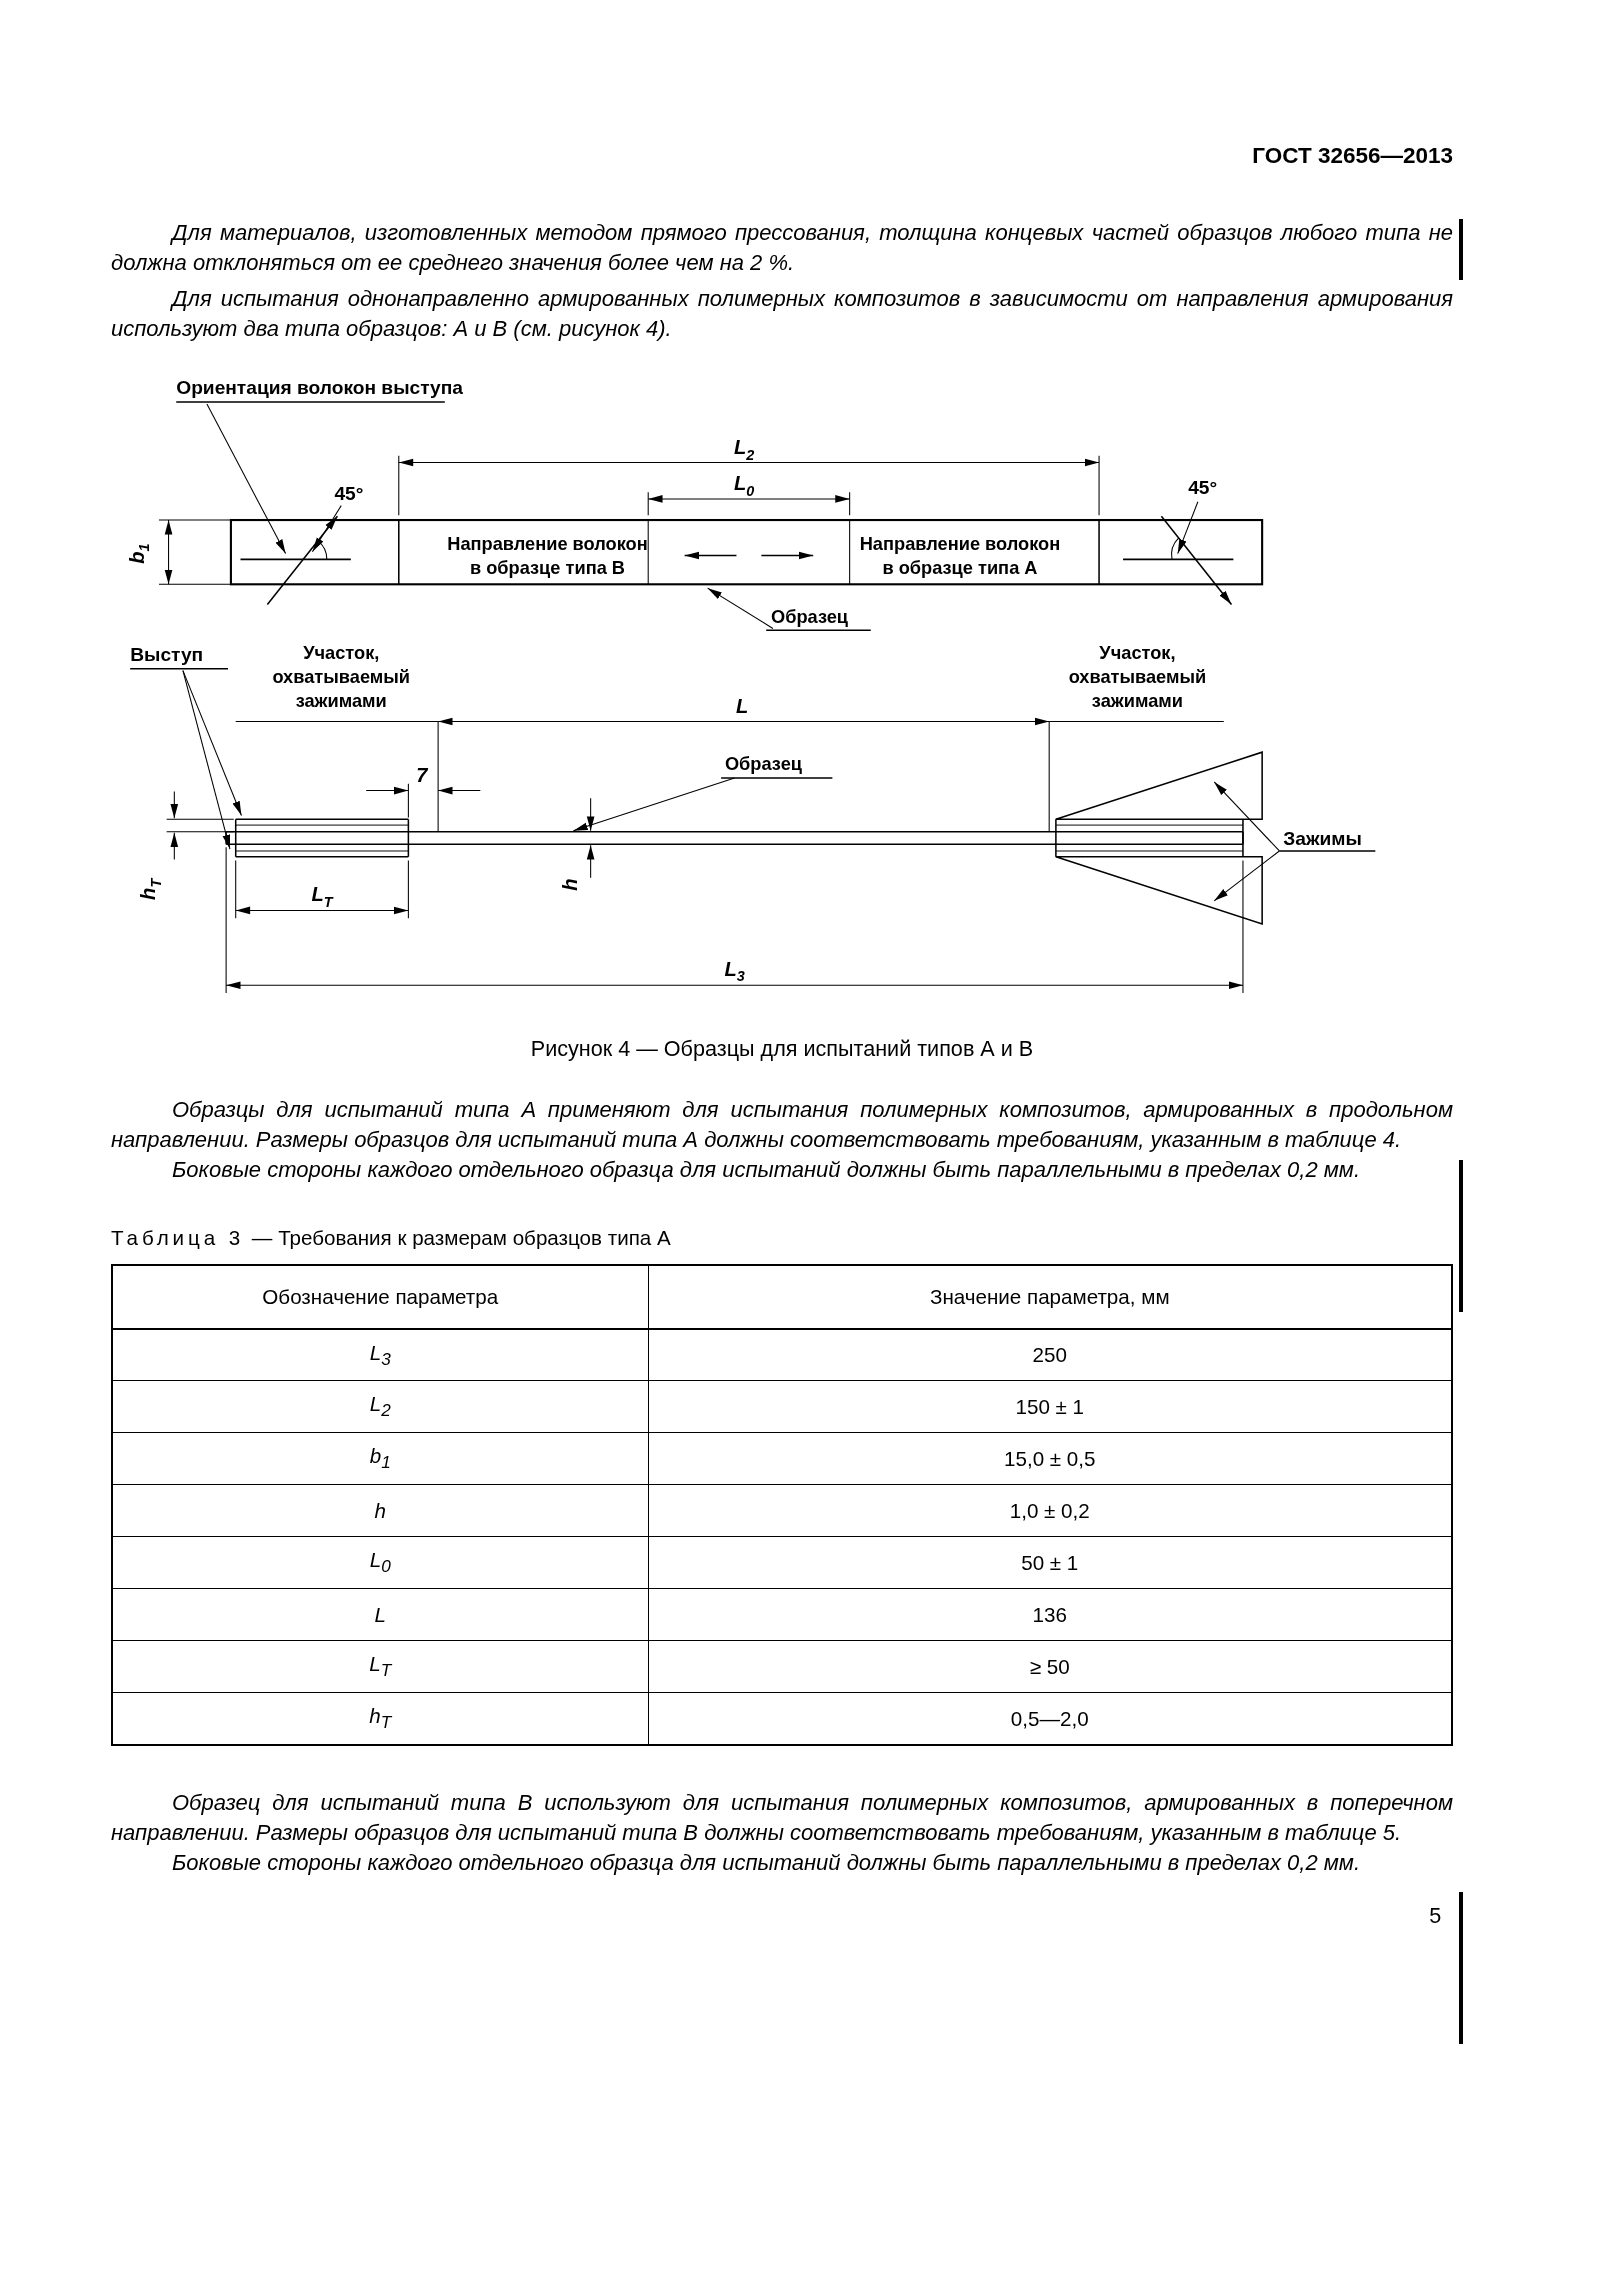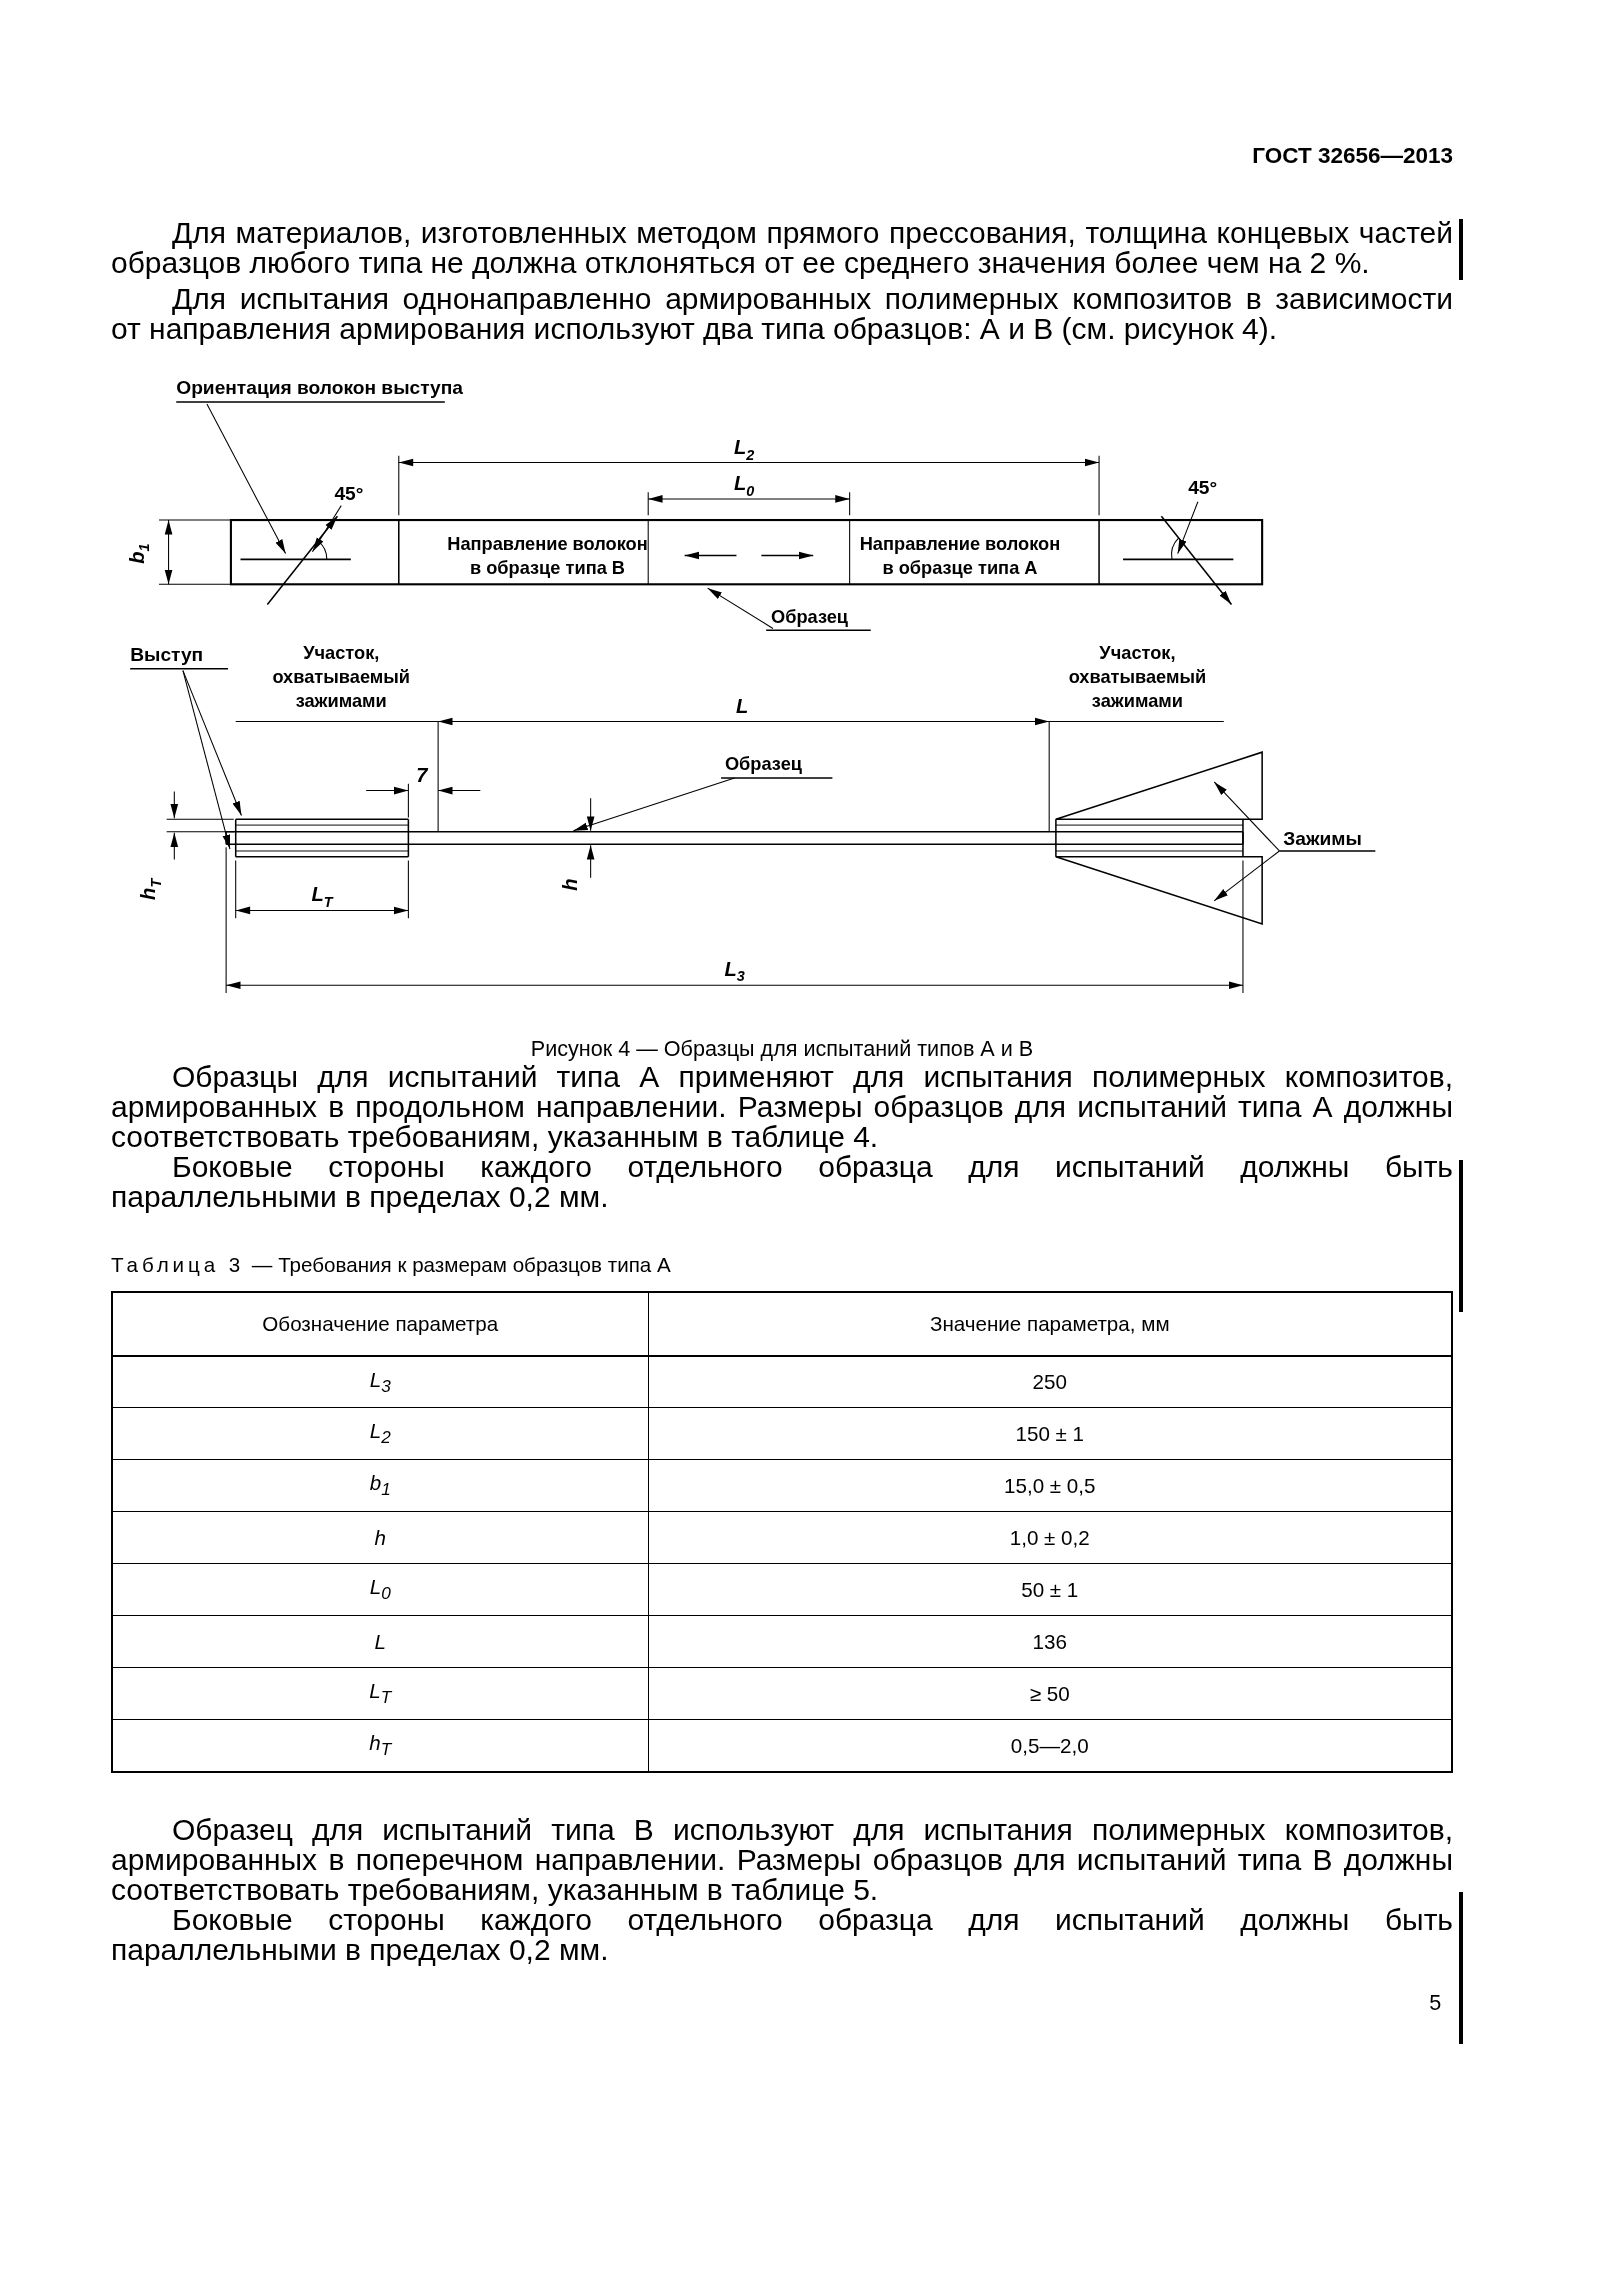--- a/index.html
+++ b/index.html
@@ -3,26 +3,26 @@
 <meta charset="utf-8">
 <style>
   * { margin:0; padding:0; box-sizing:border-box; }
   html, body { background:#ffffff; }
   body {
     width:1620px; height:2293px; position:relative;
     font-family:"Liberation Sans", sans-serif; color:#000;
   }
   .page { position:absolute; inset:0; padding:143px 167px 0 111px; }
   .doc-header { text-align:right; font-weight:bold; font-size:22.5px; margin-bottom:49px; }
-  p.body-text { font-size:30px; line-height:30px; text-align:justify; text-indent:61px; }
+  p.body-text { font-size:22px; line-height:30px; text-align:justify; text-indent:61px;font-style:italic; }
   p.heading { font-weight:bold; margin-top:5.9px; }
   p.mt { margin-top:5.9px; }
   figure { margin:27.4px 0 0 0; }
   figcaption { text-align:center; font-size:21.6px; margin-top:8px; }
-  .after-figure { }
+  .after-figure { margin-top:33px; }
   .table-caption { font-size:20.6px; margin-top:41px; }
   .table-caption .spaced { letter-spacing:3.9px; margin-right:7.8px; }
   table.spec { width:100%; border-collapse:collapse; margin-top:13.7px; border:2px solid #000; }
   table.spec th, table.spec td { border:1px solid #000; font-size:20.6px; text-align:center; vertical-align:middle; }
   table.spec th { font-weight:normal; height:64px; border-bottom:2px solid #000; }
   table.spec td { height:52px; }
   table.spec td.param-cell { font-style:italic; }
   table.spec col.c1 { width:40%; }
   .after-table { margin-top:42px; }
   .change-bar { position:absolute; left:1459px; width:3.9px; background:#000; }

